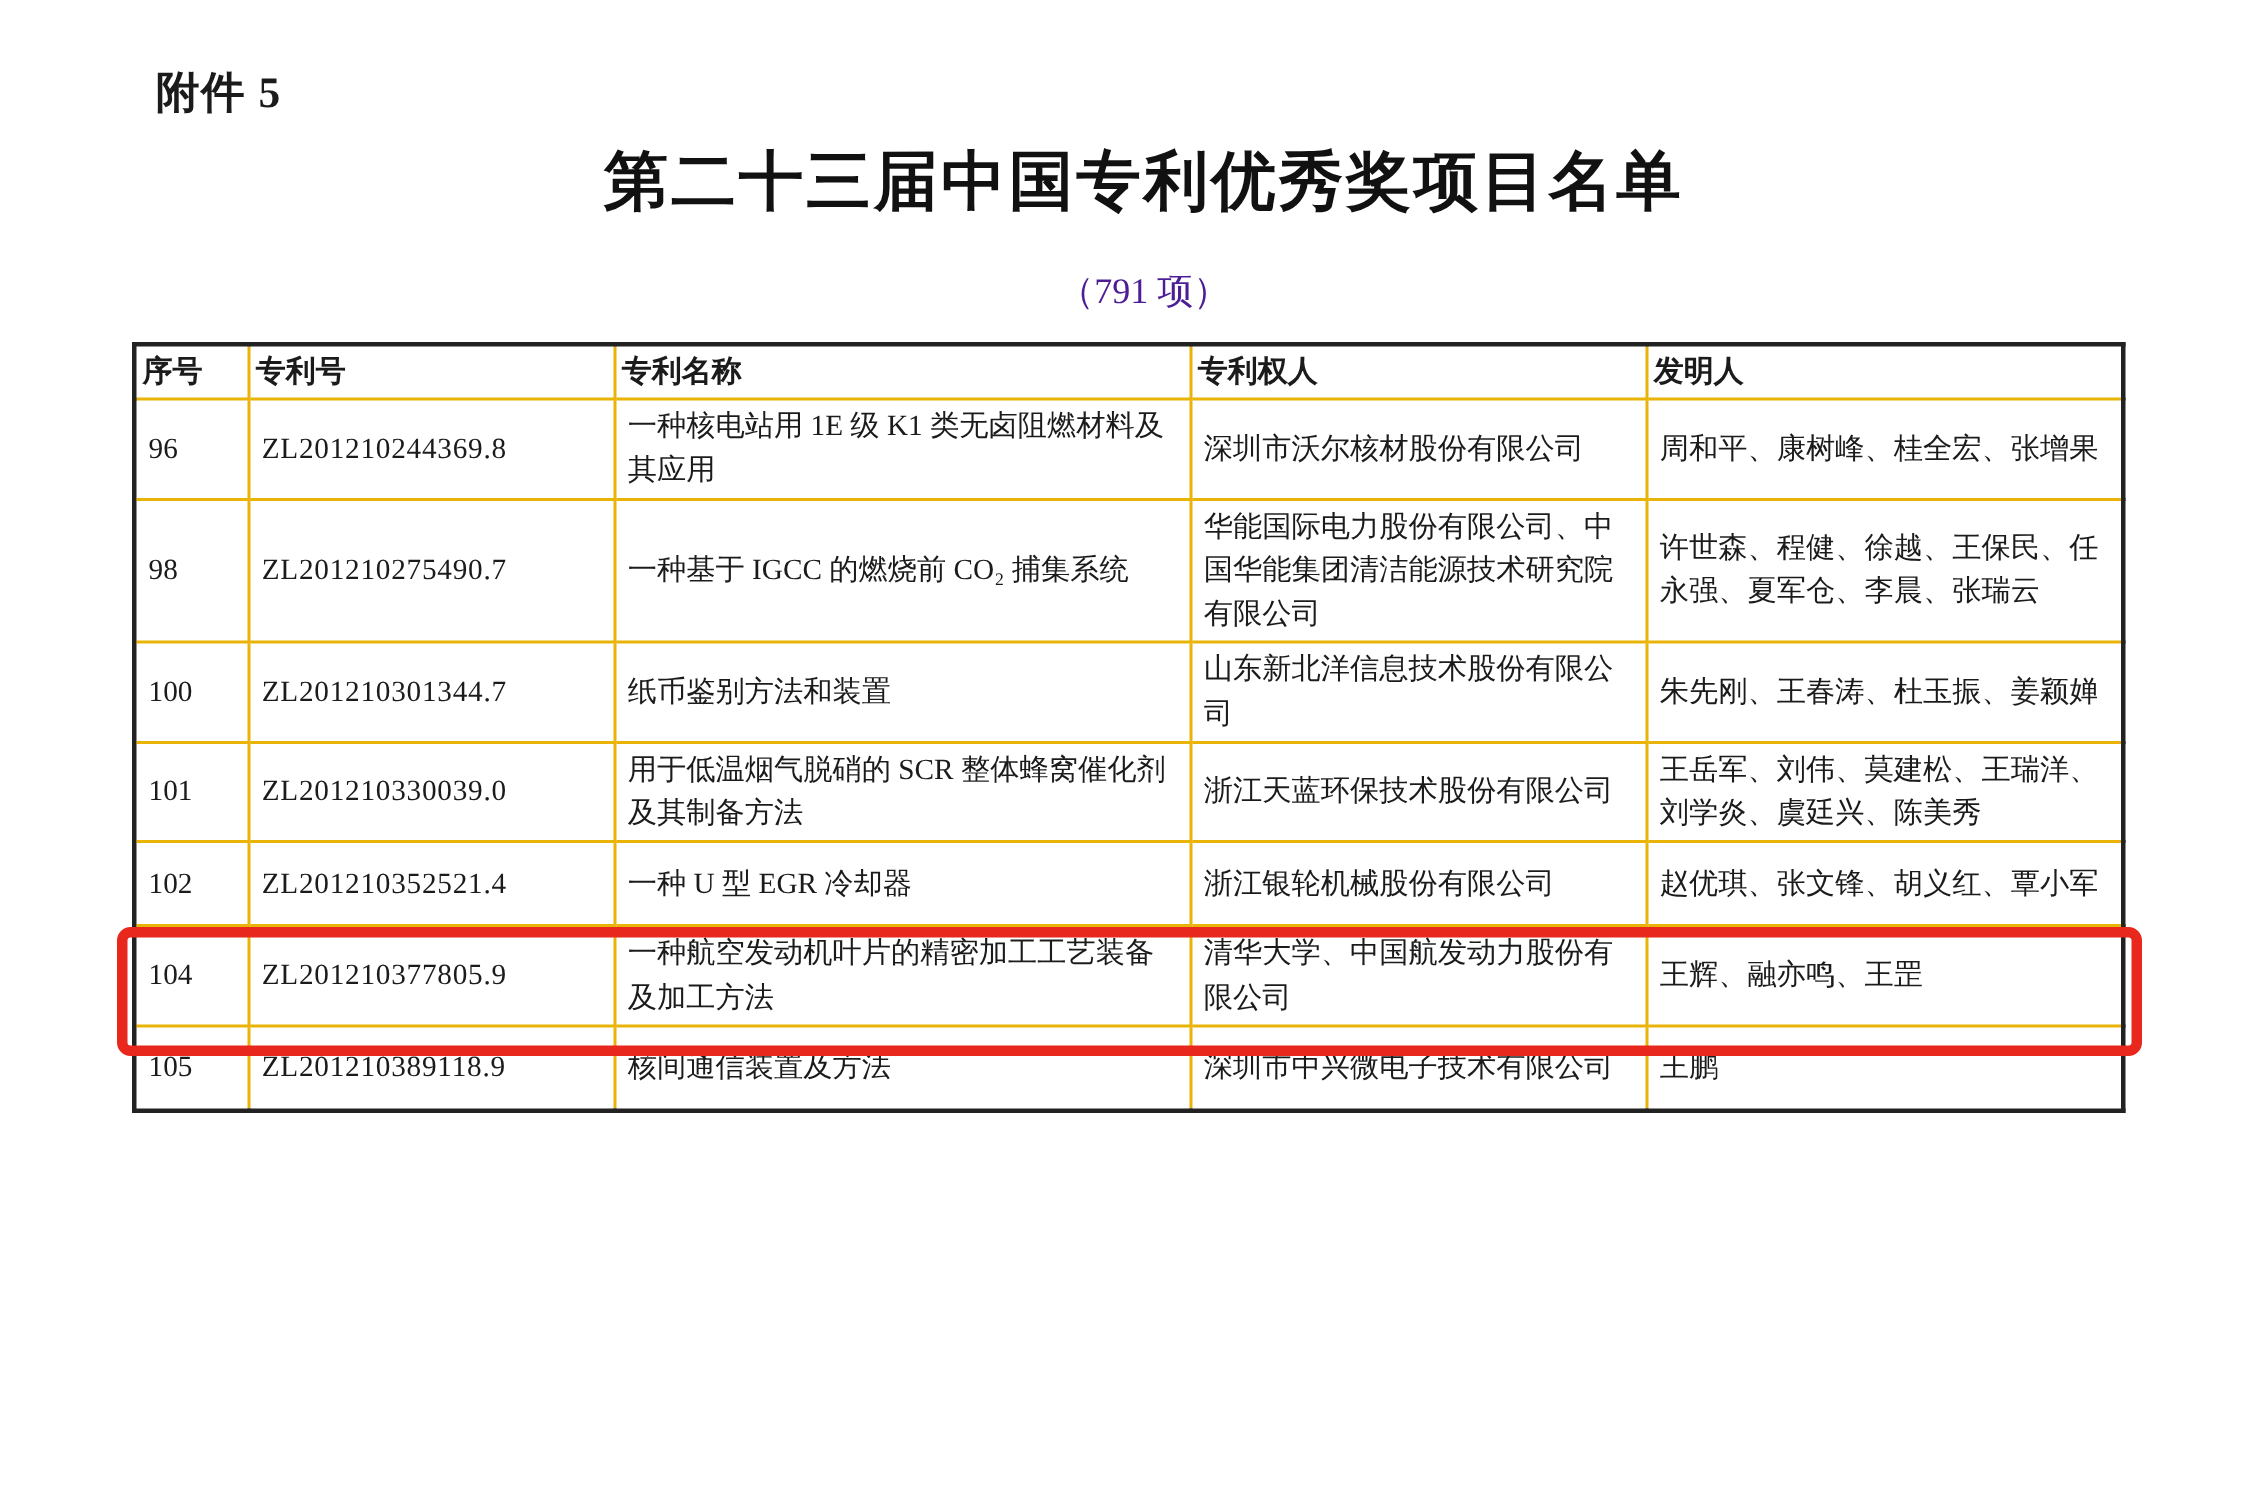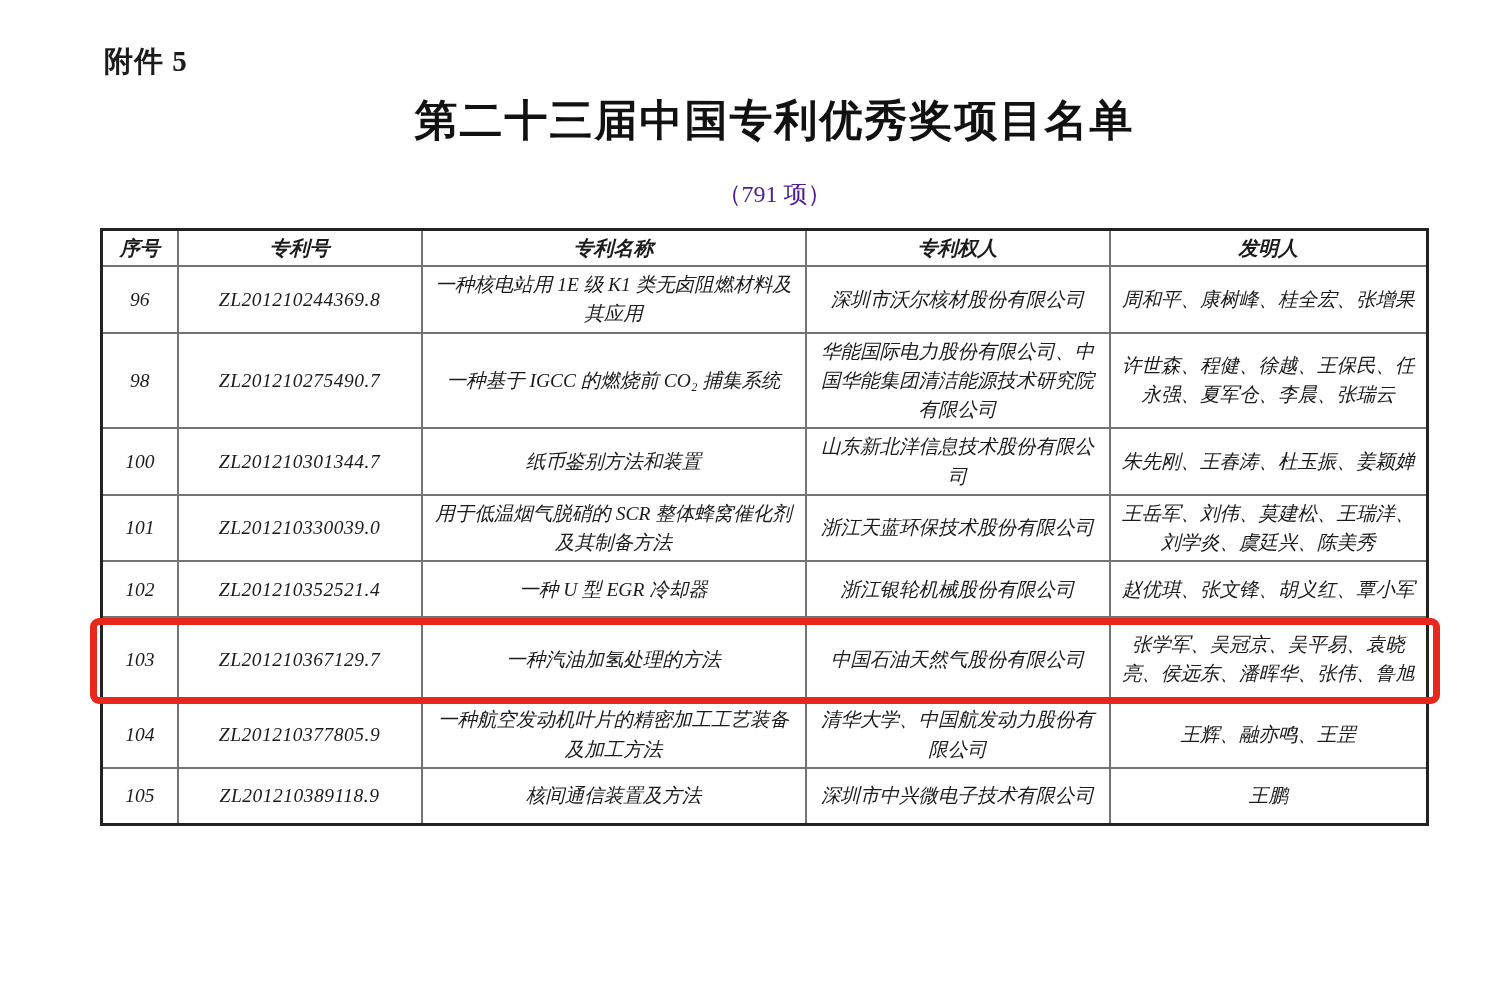--- a/index.html
+++ b/index.html
@@ -8,49 +8,48 @@
     background: #ffffff;
     font-family: "Liberation Serif", "DejaVu Serif", serif;
     color: #1b1b1b;
     overflow: hidden;
   }
   .page { position: relative; width: 1505px; height: 1000px; }
   .attachment {
     position: absolute; left: 104px; top: 42px;
     font-size: 29px; font-weight: bold; letter-spacing: 1px;
   }
-  .content { position: absolute; left: 100px; top: 0; width: 1349px; }
+  .content { position: absolute; left: 88px; top: 0; width: 1349px; }
   .doc-title {
     margin-top: 92px;
     text-align: center;
     font-size: 43px; font-weight: bold;
     letter-spacing: 2px;
     color: #111;
   }
   .doc-subtitle {
     margin-top: 28px;
     text-align: center;
     font-size: 24px;
     color: #4c1d95;
   }
   table.patent-table {
     margin-top: 18px;
     width: 1326px;
     border-collapse: collapse;
     table-layout: fixed;
   }
   table.patent-table th, table.patent-table td {
-    border: 2px solid #737373;
-    text-align: center;
+    border: 2px solid #eab308;
+    text-align: left;
     vertical-align: middle;
     font-size: 19.5px;
     line-height: 1.5;
     padding: 3px 8px;
     word-break: break-word;
-    font-style: italic;
   }
   table.patent-table { border: 3px solid #222; }
   table.patent-table th {
     font-weight: bold;
     font-size: 20px;
     height: 34px;
     padding: 2px 4px;
   }
   col.c-no     { width: 76px; }
   col.c-patent { width: 244px; }
@@ -135,27 +134,20 @@
               <td class="cell-patent-owner">浙江天蓝环保技术股份有限公司</td>
               <td class="cell-inventors">王岳军、刘伟、莫建松、王瑞洋、刘学炎、虞廷兴、陈美秀</td>
             </tr>
             <tr class="row-102">
               <td class="cell-serial-no">102</td>
               <td class="cell-patent-no">ZL201210352521.4</td>
               <td class="cell-patent-name">一种 U 型 EGR 冷却器</td>
               <td class="cell-patent-owner">浙江银轮机械股份有限公司</td>
               <td class="cell-inventors">赵优琪、张文锋、胡义红、覃小军</td>
             </tr>
-            <tr class="row-103">
-              <td class="cell-serial-no">103</td>
-              <td class="cell-patent-no">ZL201210367129.7</td>
-              <td class="cell-patent-name">一种汽油加氢处理的方法</td>
-              <td class="cell-patent-owner">中国石油天然气股份有限公司</td>
-              <td class="cell-inventors">张学军、吴冠京、吴平易、袁晓亮、侯远东、潘晖华、张伟、鲁旭</td>
-            </tr>
             <tr class="row-104">
               <td class="cell-serial-no">104</td>
               <td class="cell-patent-no">ZL201210377805.9</td>
               <td class="cell-patent-name">一种航空发动机叶片的精密加工工艺装备及加工方法</td>
               <td class="cell-patent-owner">清华大学、中国航发动力股份有限公司</td>
               <td class="cell-inventors">王辉、融亦鸣、王罡</td>
             </tr>
             <tr class="row-105">
               <td class="cell-serial-no">105</td>
               <td class="cell-patent-no">ZL201210389118.9</td>

